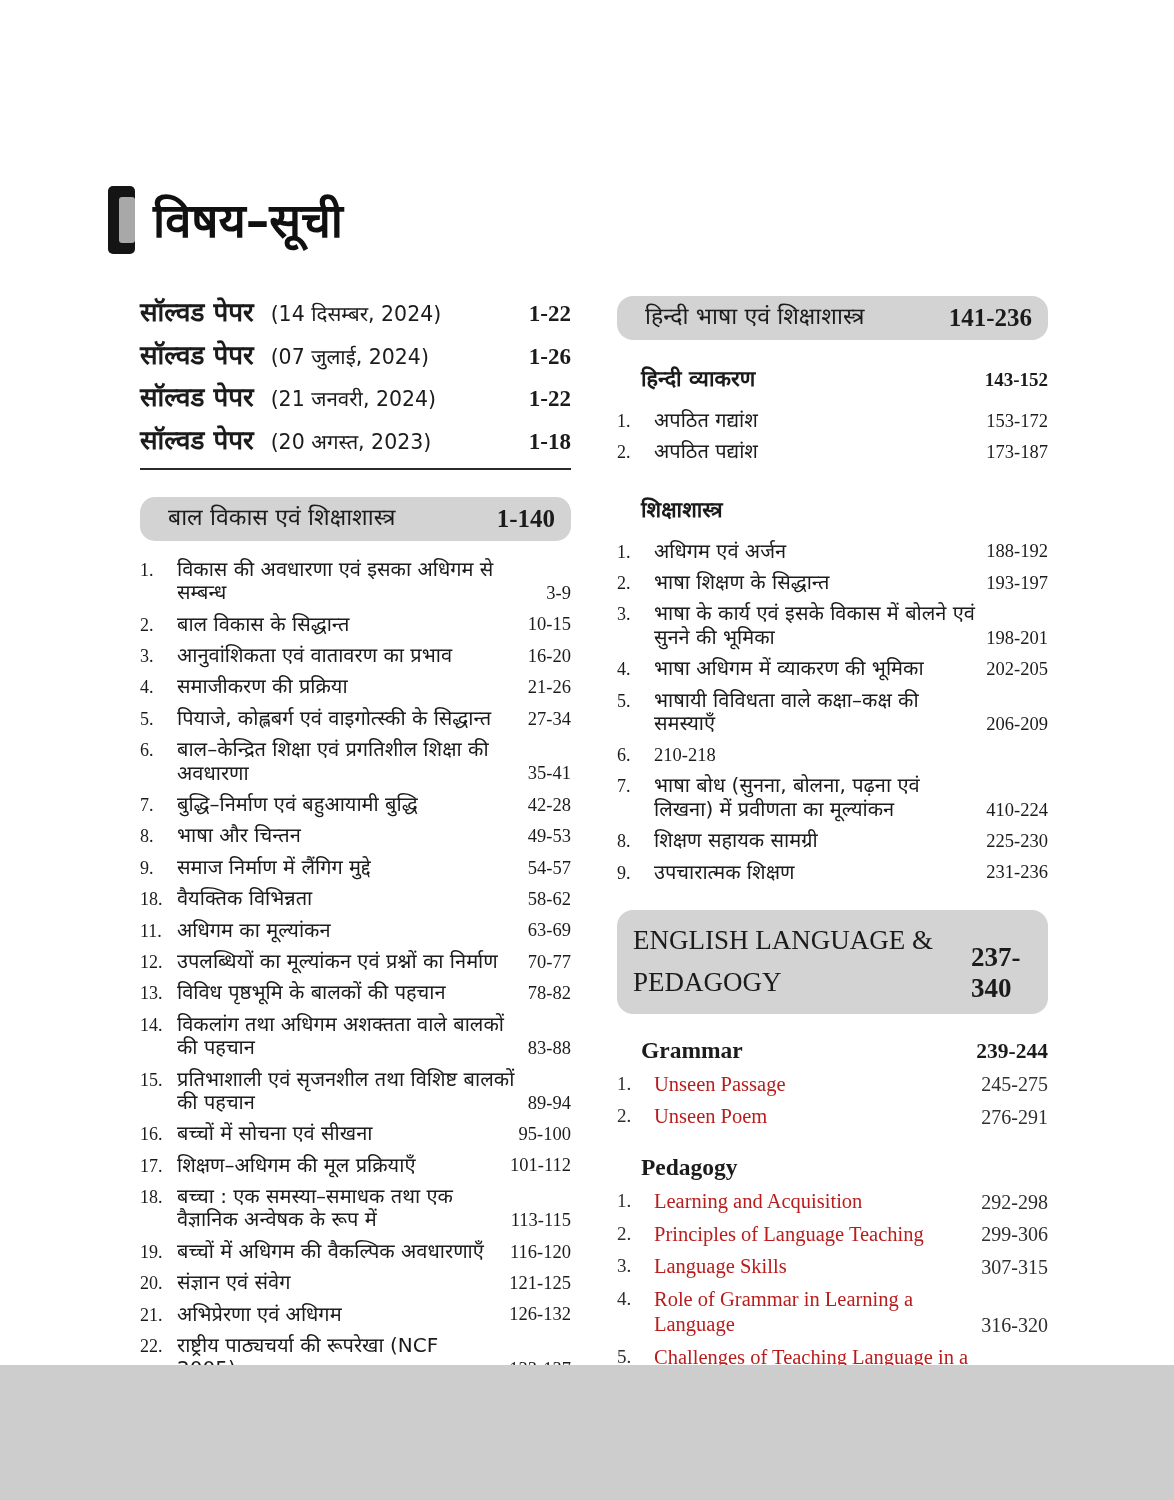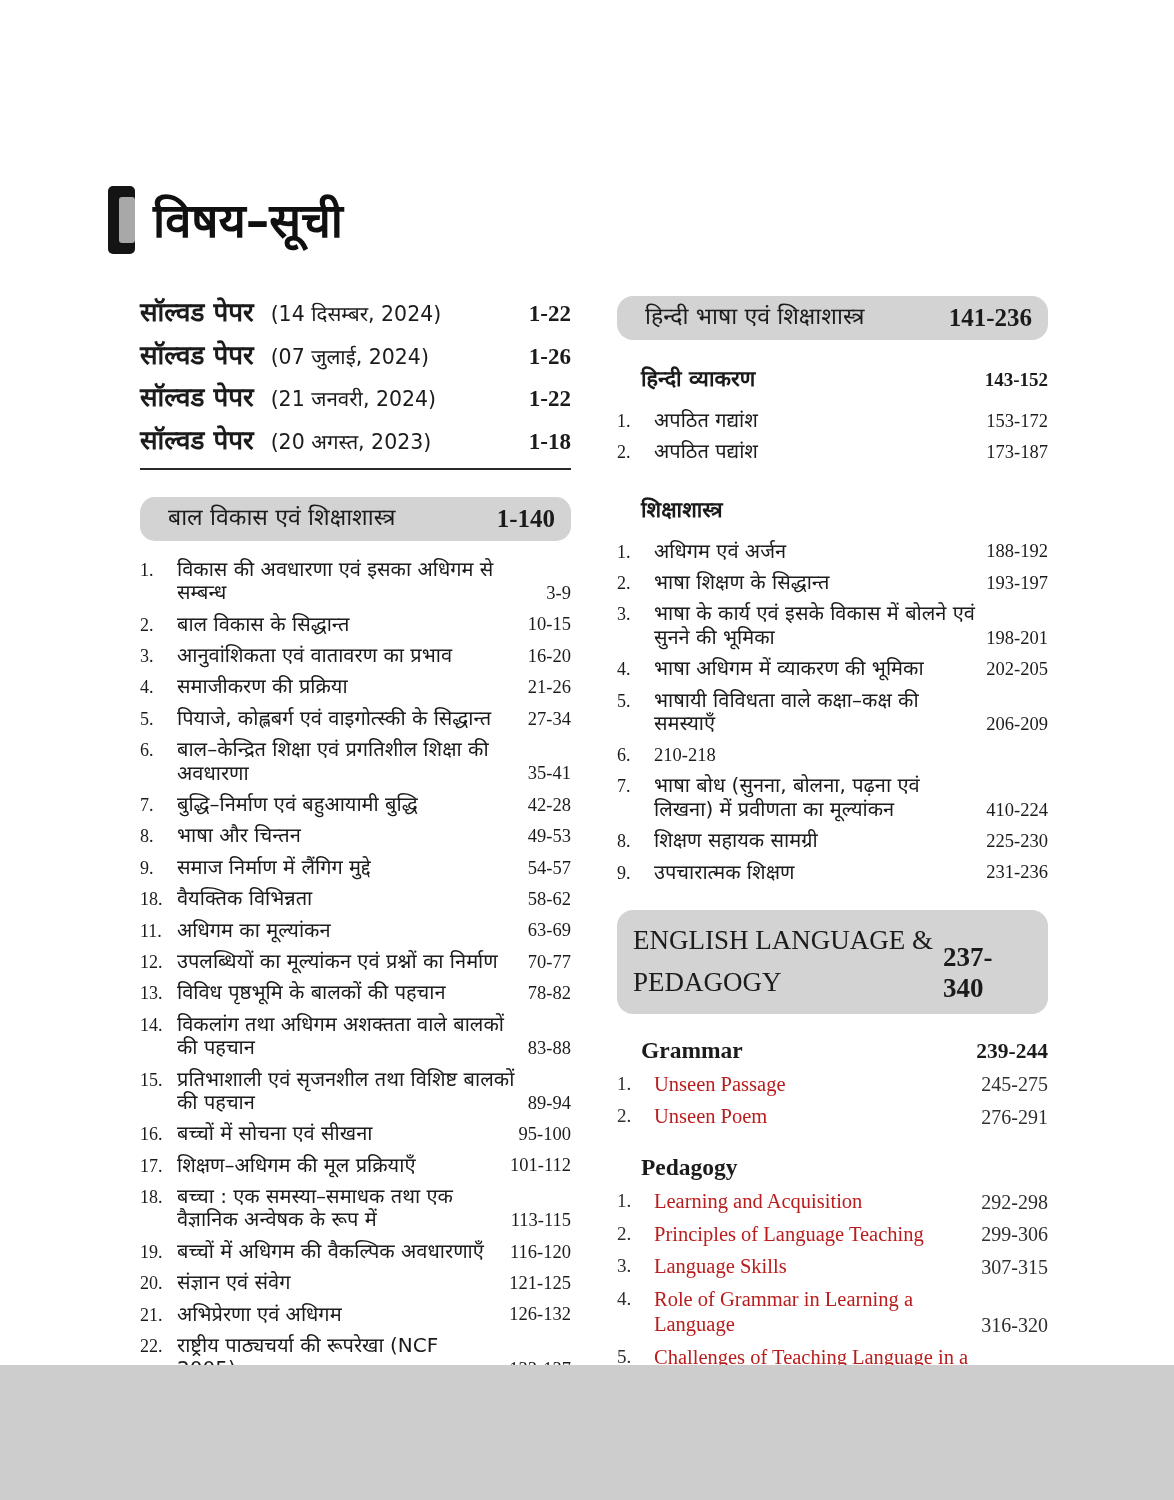--- a/index.html
+++ b/index.html
@@ -32,21 +32,21 @@
   .rule{border:none;border-top:2px solid #2a2a2a;margin:12px 0 0 0;width:100%;}
 
   
   .section-bar{
     background:var(--bar);border-radius:16px;
     padding:6px 16px 8px 28px;display:flex;align-items:flex-end;
   }
   .section-bar.first{margin-top:27px;border-radius:15px;}
   .bar-title{font-size:23px;line-height:1.3;}
   .bar-pages{margin-left:auto;font-family:"Liberation Serif",serif;font-weight:700;font-size:25px;}
-  .section-bar.english{margin-top:26px;align-items:flex-end;padding:10px 18px 10px 16px;}
+  .section-bar.english{margin-top:26px;align-items:flex-end;padding:10px 18px 10px 16px;gap:28px;}
   .section-bar.english .bar-title{
     font-family:"Liberation Serif",serif;font-size:27px;line-height:1.55;width:310px;flex:none;
   }
   .section-bar.english .bar-pages{font-size:27px;}
 
   
   .toc-list{margin-top:17px;}
   .toc-row{display:flex;margin-bottom:8px;line-height:1.17;}
   .toc-num{flex:none;width:37px;font-family:"Liberation Serif",serif;font-size:18px;padding-top:2px;}
   .toc-title{flex:1;font-size:20px;padding-right:10px;}

